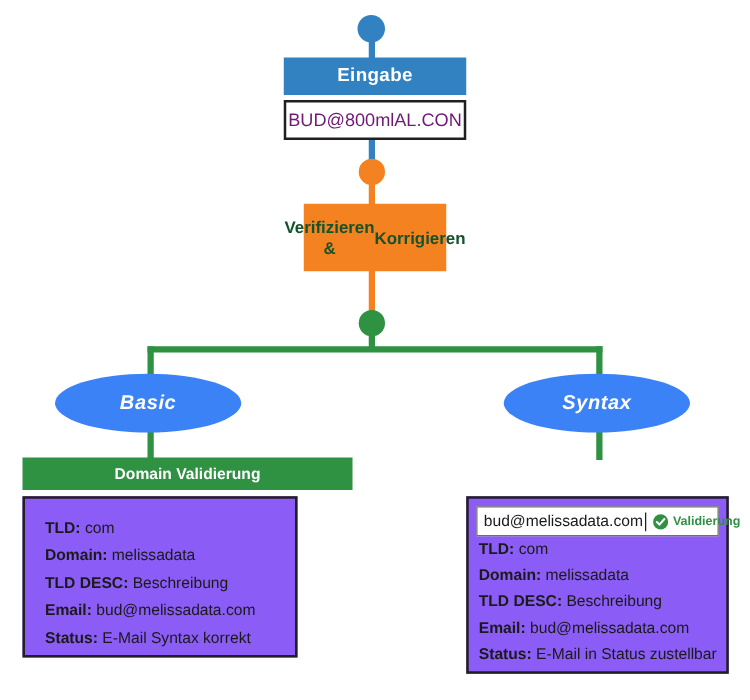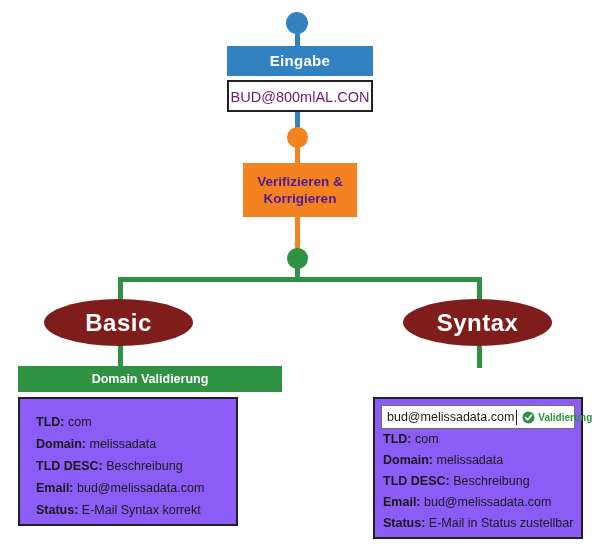--- a/index.html
+++ b/index.html
@@ -54,40 +54,40 @@
     text-align: center;
     font-size: 14.5px;
     color: #701a75;
     line-height: 30px;
   }
 
   
   .box-orange {
     position: absolute;
     background: #f58220;
-    color: #4c1d95;
+    color: #14532d;
     font-weight: bold;
     font-size: 13.5px;
     text-align: center;
     display: flex;
     align-items: center;
     justify-content: center;
-    flex-direction: column;
     line-height: 17px;
     box-sizing: border-box;
   }
 
   
   .ellipse {
     position: absolute;
-    background: #7f1d1d;
+    background: #3b82f6;
     border-radius: 50%;
     color: #ffffff;
     font-weight: bold;
-    font-size: 24px;
+    font-style: italic;
+    font-size: 16px;
     display: flex;
     align-items: center;
     justify-content: center;
     letter-spacing: .5px;
   }
 
   
   .bar-green {
     position: absolute;
     background: #2f9142;

